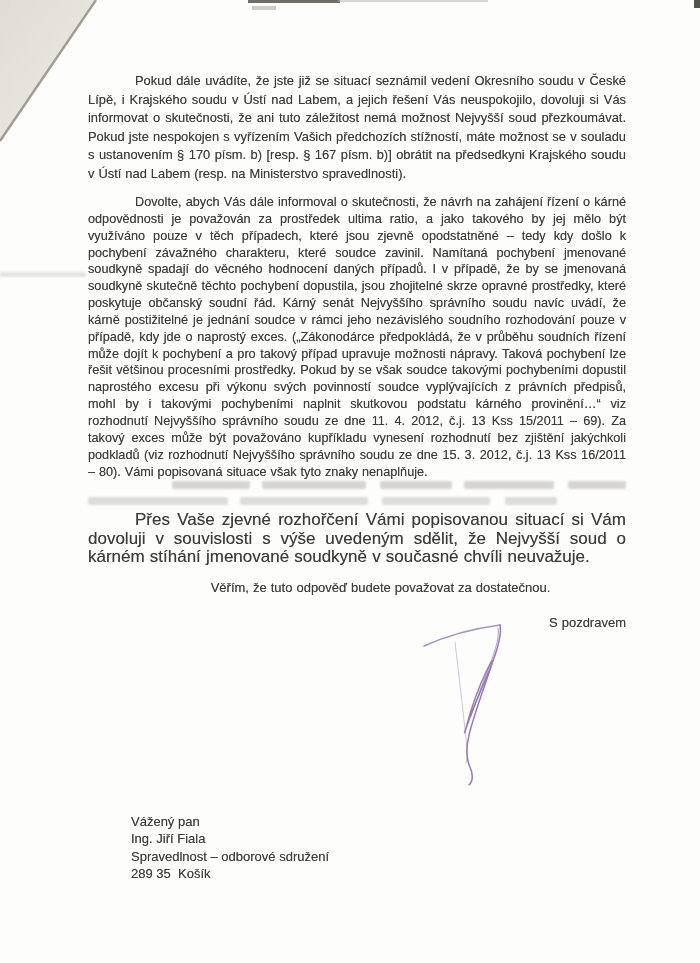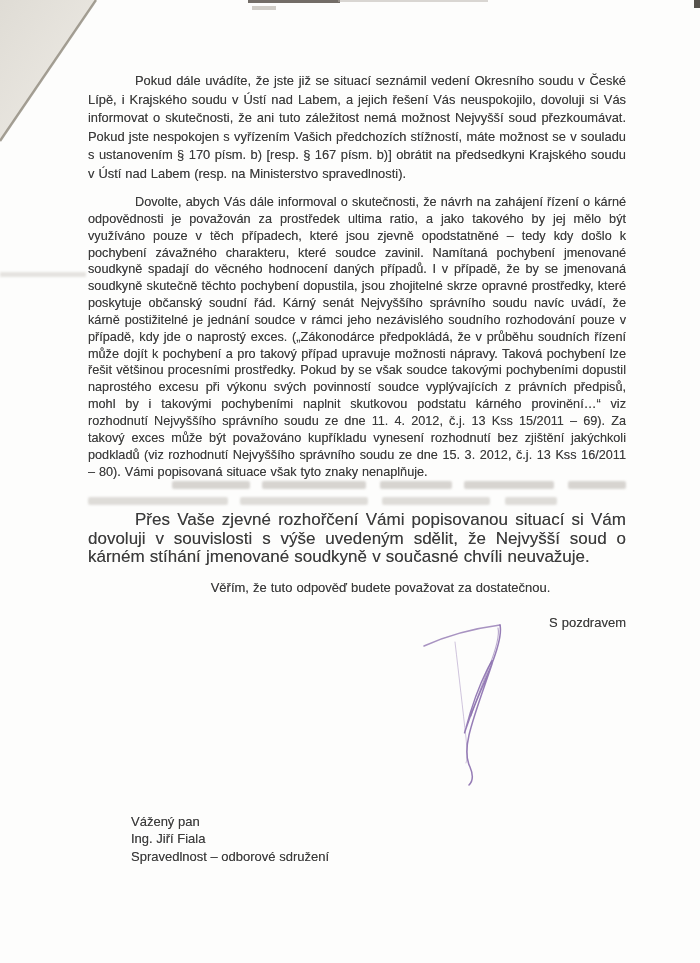--- a/index.html
+++ b/index.html
@@ -93,15 +93,16 @@
       <path d="M37,26 C41,60 45,95 48,122 C49,133 50,141 48,147" stroke-width="0.9" opacity="0.45"></path>
       <path d="M82,9 C84,18 80,32 73,50 C65,70 56,90 51,104 C47,115 45,122 48,112 C53,93 61,70 69,54 C73,46 76,41 74,48 C66,72 56,98 51,119 C48,132 48,143 52,151 C55,158 56,164 51,169" stroke-width="1.5" opacity="0.9"></path>
       <path d="M80,12 C82,20 78,33 71,51 C64,69 57,87 53,100" stroke-width="1.1" opacity="0.6"></path>
     </g>
   </svg>
 
   <div class="recipient">
     <div>Vážený pan</div>
     <div>Ing. Jiří Fiala</div>
     <div>Spravedlnost – odborové sdružení</div>
+    <div>289 35  Košík</div>
   </div>
 
 </div>
 
 </body></html>

